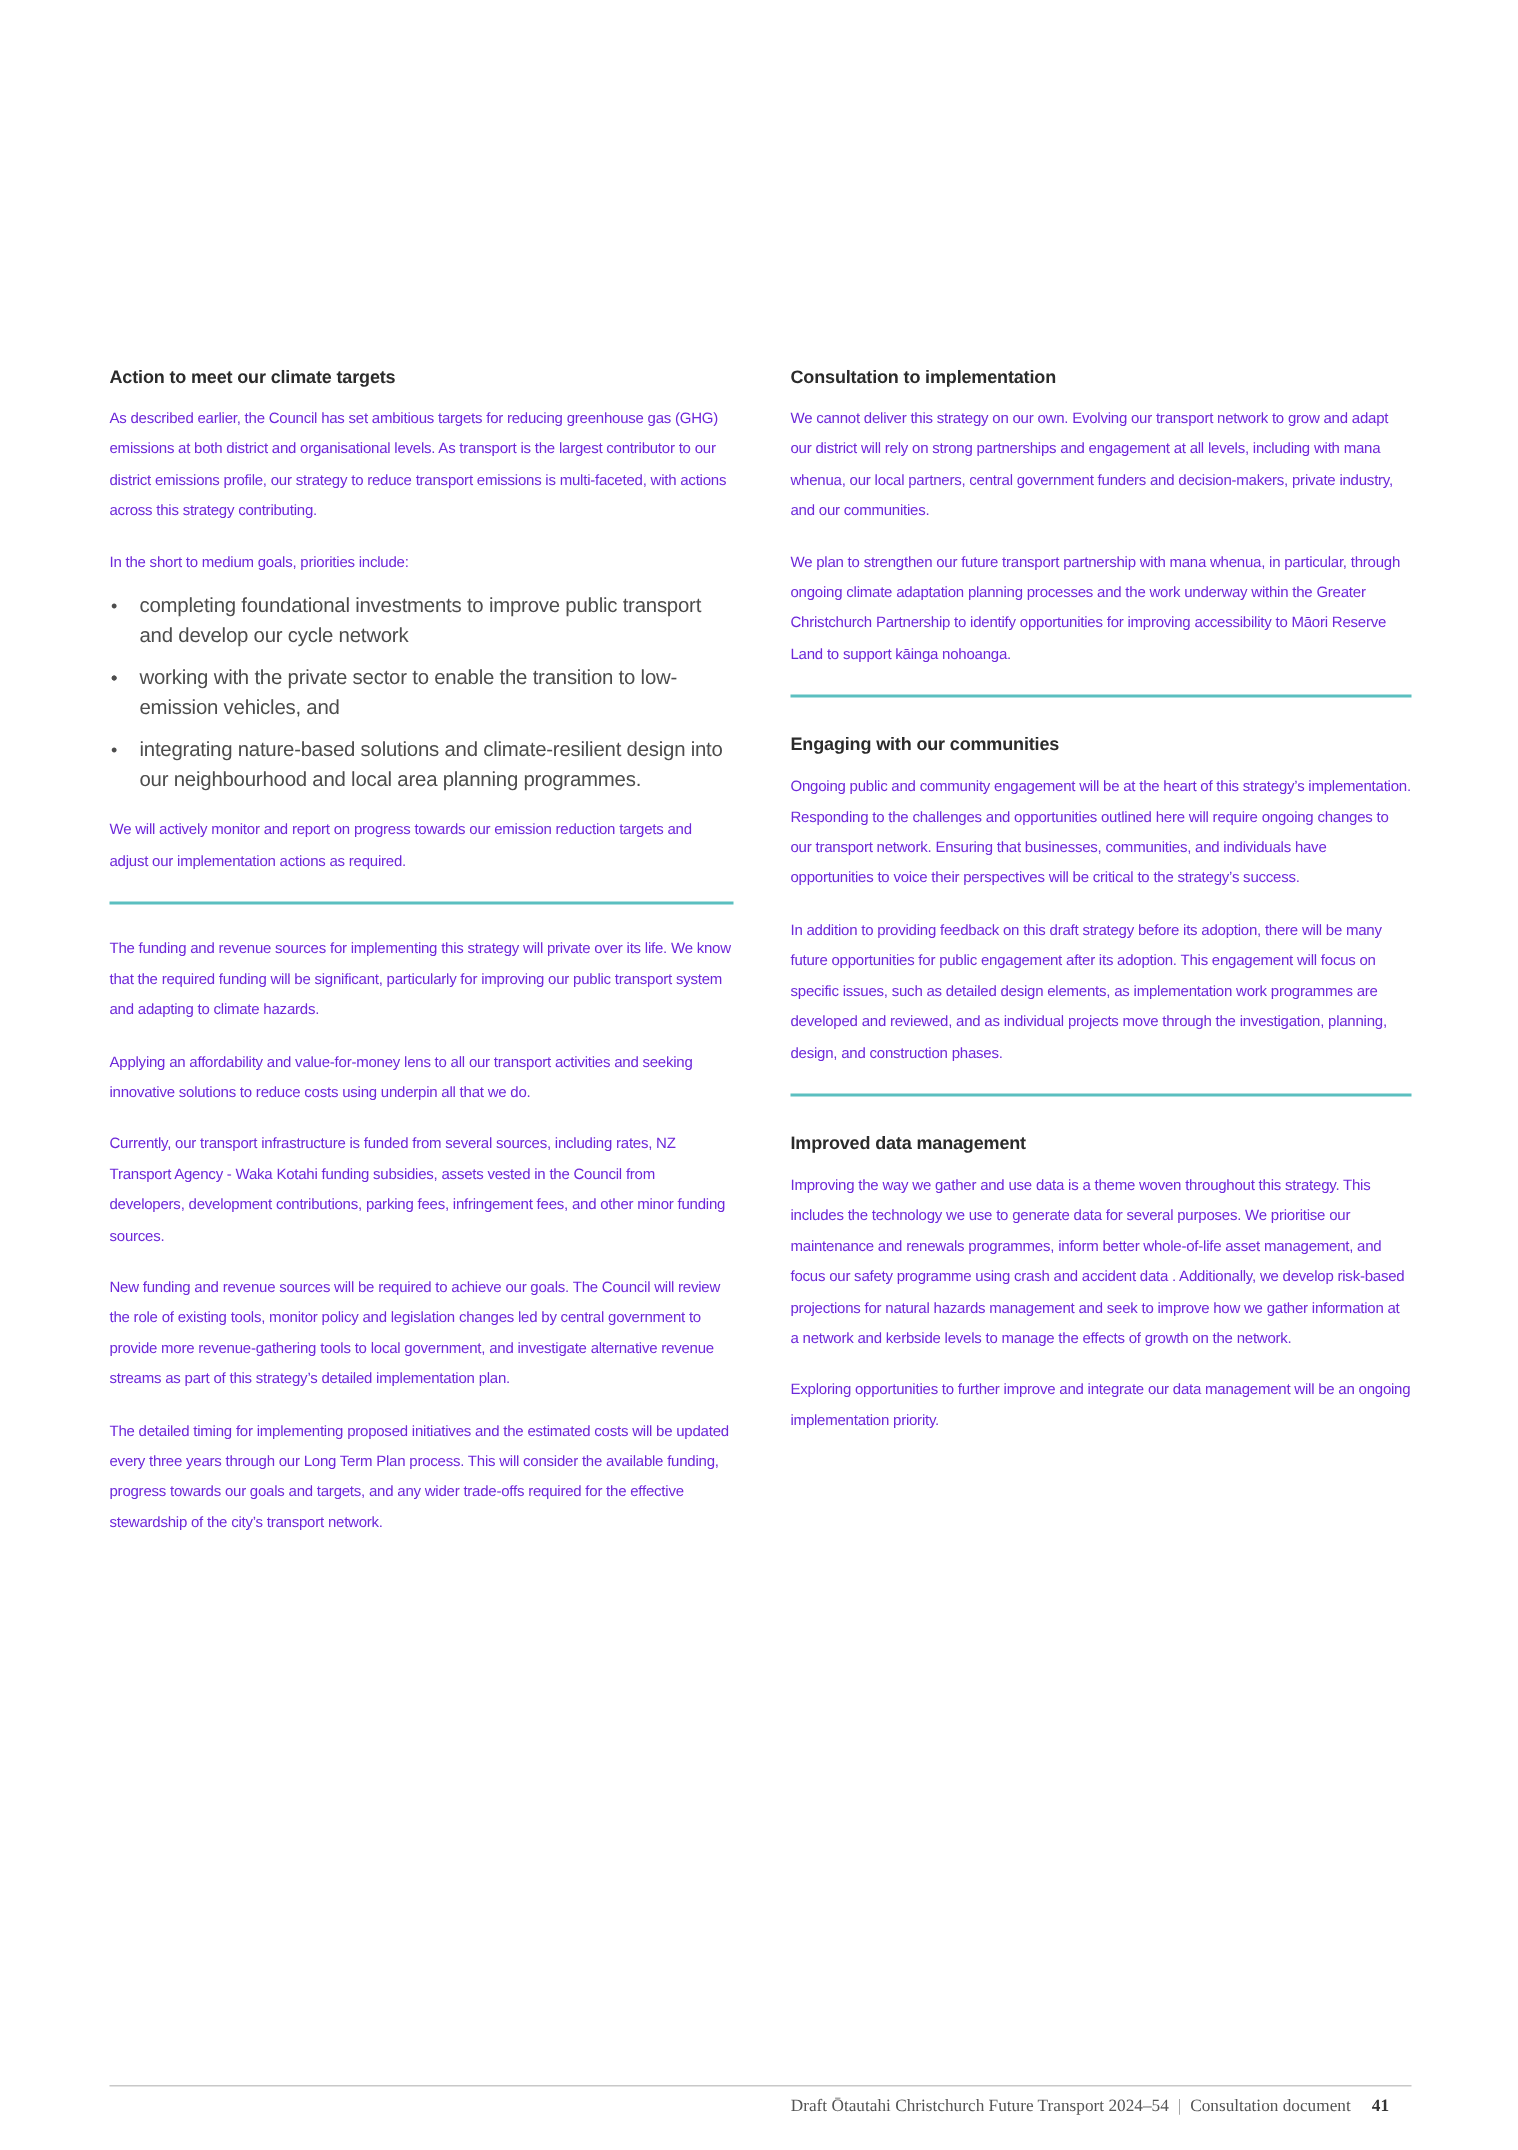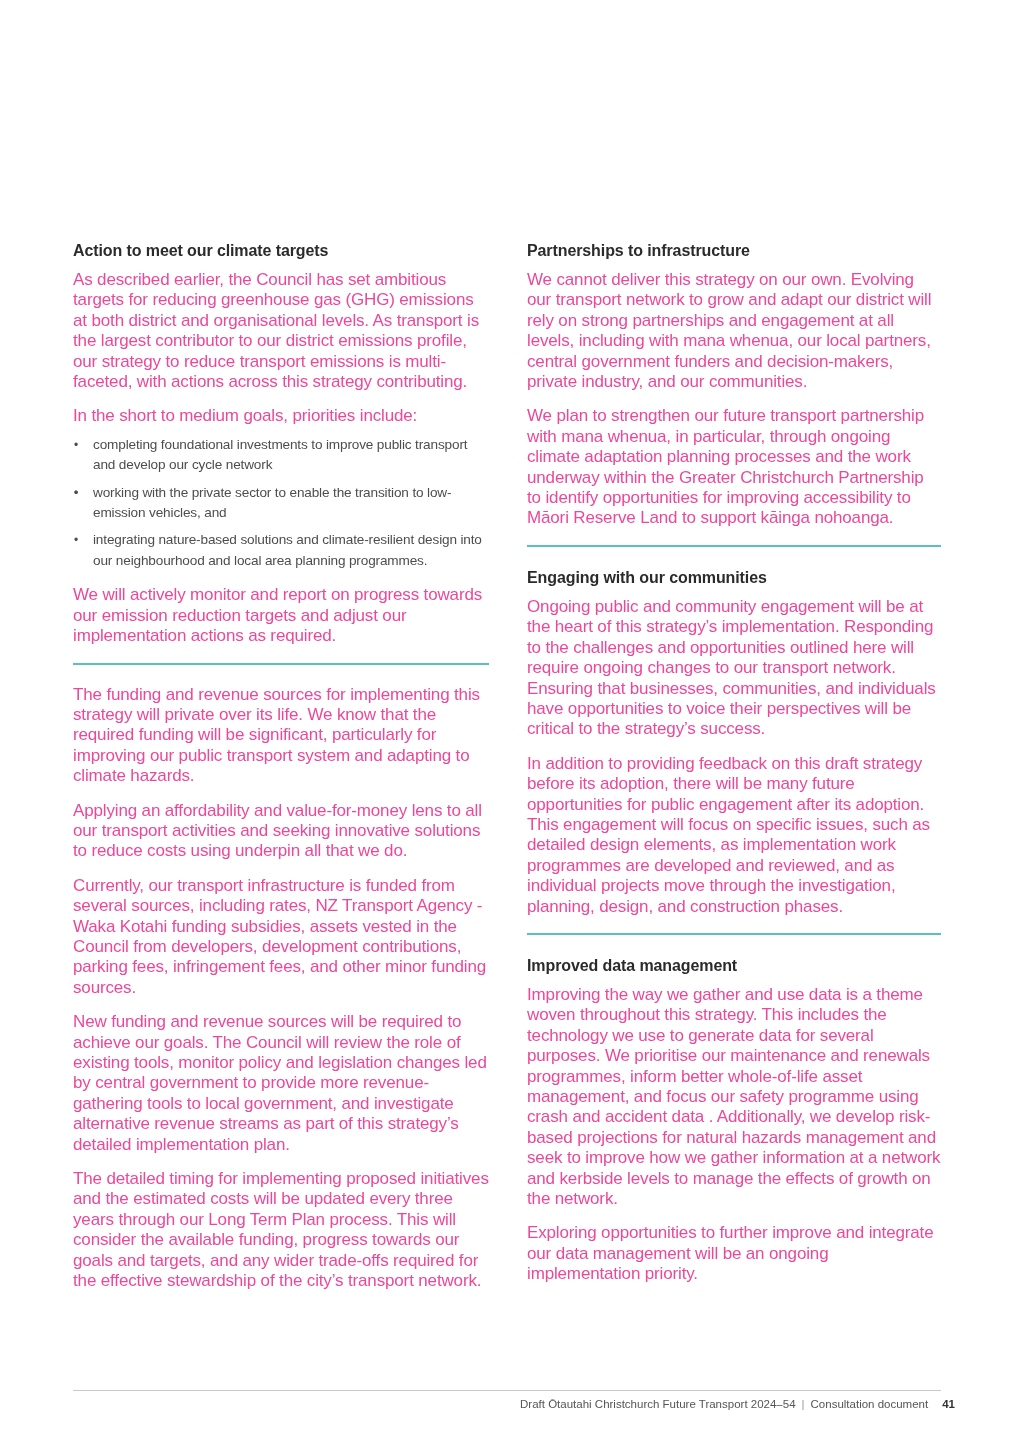--- a/index.html
+++ b/index.html
@@ -5,45 +5,46 @@
   html, body { margin: 0; padding: 0; background: #ffffff; }
   body {
     width: 1012px; height: 1433px; position: relative; overflow: hidden;
     font-family: "Liberation Sans", "DejaVu Sans", sans-serif;
     color: #4a4a4a;
   }
   .col { position: absolute; top: 240px; width: 416px; }
   .col-left { left: 73px; }
   .col-right { left: 527px; width: 414px; }
   h2 {
-    margin: 0 0 8px 0; font-size: 16px; line-height: 22px; font-weight: bold;
+    margin: 0 0 8px 0; font-size: 12px; line-height: 22px; font-weight: bold;
     color: #2b2b2b; letter-spacing: -0.1px;
   }
   p {
-    margin: 0 0 14px 0; font-size: 17px; line-height: 20.4px; color: #ec4899;
+    margin: 0 0 14px 0; font-size: 10px; line-height: 20.4px; color: #6d28d9;
     letter-spacing: -0.15px;
   }
   ul { margin: -6px 0 14px 0; padding: 0; list-style: none; }
   li {
     position: relative; padding-left: 20px; font-size: 13.6px; line-height: 20.4px;
     color: #4d4d4d; margin-bottom: 7px; letter-spacing: -0.15px;
   }
   li .bullet {
     position: absolute; left: 1px; top: 0; font-size: 12px; color: #4d4d4d;
   }
   .divider {
     height: 2px; background: #5bbfc0; margin: 16px 0 20px 0;
   }
   .footer-rule {
     position: absolute; left: 73px; top: 1390px; width: 868px; height: 1px;
     background: #c8c8c8;
   }
   .footer {
-    position: absolute; right: 57px; top: 1398px; font-size: 11.5px; color: #555;
+    position: absolute; right: 86px; top: 1398px; font-size: 11.5px; color: #555;
     white-space: nowrap;
+    font-family: Liberation Serif, serif;
   }
   .footer .sep { color: #999; margin: 0 6px; }
   .footer .page-num { font-weight: bold; color: #333; margin-left: 14px; }
   .h-two-line span { display: block; }
 </style>
 </head>
 <body>
 
 <div class="col col-left">
   <section>
@@ -65,21 +66,21 @@
     <p>The funding and revenue sources for implementing this strategy will private over its life. We know that the required funding will be significant, particularly for improving our public transport system and adapting to climate hazards.</p>
     <p>Applying an affordability and value-for-money lens to all our transport activities and seeking innovative solutions to reduce costs using underpin all that we do.</p>
     <p>Currently, our transport infrastructure is funded from several sources, including rates, NZ Transport Agency - Waka Kotahi funding subsidies, assets vested in the Council from developers, development contributions, parking fees, infringement fees, and other minor funding sources.</p>
     <p>New funding and revenue sources will be required to achieve our goals. The Council will review the role of existing tools, monitor policy and legislation changes led by central government to provide more revenue-gathering tools to local government, and investigate alternative revenue streams as part of this strategy’s detailed implementation plan.</p>
     <p>The detailed timing for implementing proposed initiatives and the estimated costs will be updated every three years through our Long Term Plan process. This will consider the available funding, progress towards our goals and targets, and any wider trade-offs required for the effective stewardship of the city’s transport network.</p>
   </section>
 </div>
 
 <div class="col col-right">
   <section>
-    <h2>Partnerships to infrastructure</h2>
+    <h2>Consultation to implementation</h2>
     <p>We cannot deliver this strategy on our own. Evolving our transport network to grow and adapt our district will rely on strong partnerships and engagement at all levels, including with mana whenua, our local partners, central government funders and decision-makers, private industry, and our communities.</p>
     <p>We plan to strengthen our future transport partnership with mana whenua, in particular, through ongoing climate adaptation planning processes and the work underway within the Greater Christchurch Partnership to identify opportunities for improving accessibility to Māori Reserve Land to support kāinga nohoanga.</p>
   </section>
 
   <div class="divider"></div>
 
   <section>
     <h2>Engaging with our communities</h2>
     <p>Ongoing public and community engagement will be at the heart of this strategy’s implementation. Responding to the challenges and opportunities outlined here will require ongoing changes to our transport network. Ensuring that businesses, communities, and individuals have opportunities to voice their perspectives will be critical to the strategy’s success.</p>
     <p>In addition to providing feedback on this draft strategy before its adoption, there will be many future opportunities for public engagement after its adoption. This engagement will focus on specific issues, such as detailed design elements, as implementation work programmes are developed and reviewed, and as individual projects move through the investigation, planning, design, and construction phases.</p>

